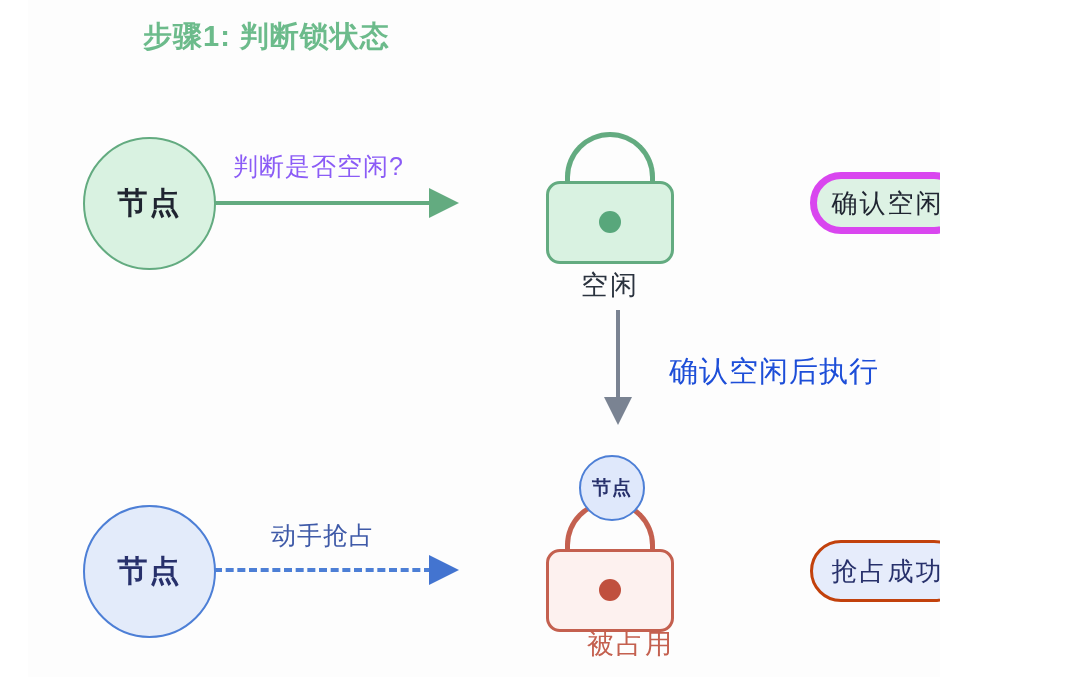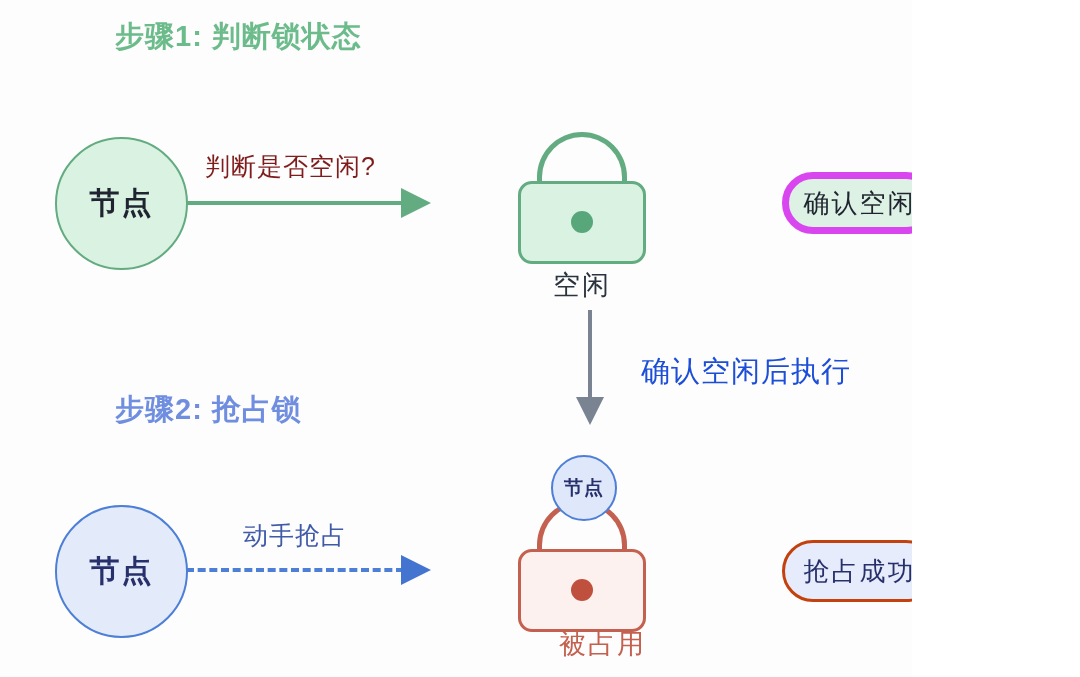--- a/index.html
+++ b/index.html
@@ -9,20 +9,21 @@
   }
   body {
     font-family: "Liberation Sans", "DejaVu Sans", sans-serif;
   }
   #canvas {
     position: relative;
     width: 912px;
     height: 677px;
     background: #fdfdfd;
     overflow: hidden;
+    margin-left: 28px;
   }
 
   
   .step-title {
     position: absolute;
     font-size: 29px;
     font-weight: bold;
     letter-spacing: 1px;
     white-space: nowrap;
   }
@@ -86,21 +87,21 @@
     border-top: 4px dashed #4d7fd6;
   }
   #arrow-seize .head { border-left: 30px solid #4374d0; }
 
   .arrow-label {
     position: absolute;
     font-size: 25px;
     white-space: nowrap;
     letter-spacing: 1px;
   }
-  #label-judge { left: 205px; top: 150px; color: #7f1d1d; }
+  #label-judge { left: 205px; top: 150px; color: #8b5cf6; }
   #label-seize { left: 243px; top: 519px; color: #3f5aa8; }
 
   
   #arrow-down {
     position: absolute;
     left: 575px; top: 310px;
     width: 30px; height: 115px;
   }
   #arrow-down .v-shaft {
     position: absolute;
@@ -286,21 +287,20 @@
   <div id="pill-free" class="pill">
     <span>确认空闲</span>
   </div>
 
   <div id="arrow-down">
     <div class="v-shaft"></div>
     <div class="v-head"></div>
   </div>
   <div id="label-exec">确认空闲后执行</div>
 
-  <div id="step2-title" class="step-title">步骤2:  抢占锁</div>
 
   <div id="node-blue" class="node-circle">
     <span>节点</span>
   </div>
 
   <div id="label-seize" class="arrow-label">动手抢占</div>
   <div id="arrow-seize" class="h-arrow">
     <div class="shaft"></div>
     <div class="head"></div>
   </div>

